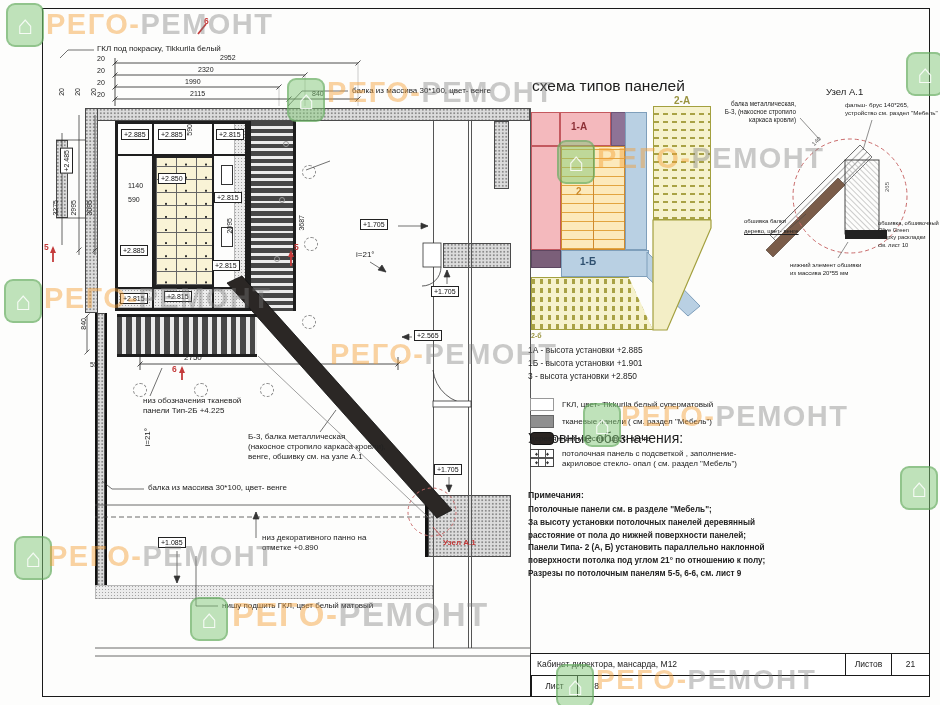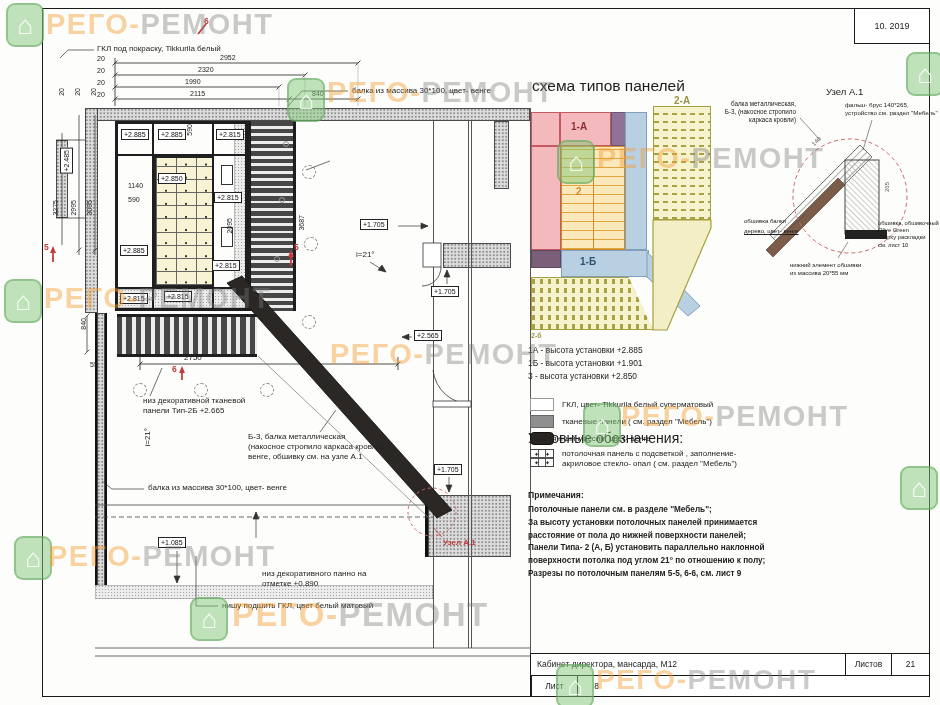--- a/index.html
+++ b/index.html
@@ -84,23 +84,20 @@
            border:2px solid rgba(88,158,84,0.45); border-radius:9px; z-index:50; pointer-events:none;
            display:flex; align-items:center; justify-content:center;
            color:rgba(255,255,255,0.85); font-size:26px; font-weight:bold; }
 </style>
 </head>
 <body>
 
 <div class="sheet">
 
   <div class="abs frame" style="left:42px;top:8px;width:888px;height:689px;"></div>
-  <div class="abs frame" style="left:854px;top:8px;width:76px;height:36px;display:flex;align-items:center;justify-content:center;font-size:9px;background:#fff;z-index:8;">
-      <span>10. 2019</span>
-    </div>
 
   <div class="wall" style="left:85px;top:108px;width:445px;height:13px;"></div>
   <div class="wall" style="left:85px;top:108px;width:13px;height:205px;"></div>
   <div class="wall" style="left:56px;top:140px;width:12px;height:78px;"></div>
   <div class="wall" style="left:95px;top:313px;width:12px;height:278px;border-left:2px solid #111;border-right:2px solid #111;"></div>
   <div class="wall" style="left:494px;top:121px;width:15px;height:68px;"></div>
   <div class="wall" style="left:443px;top:243px;width:68px;height:25px;"></div>
   <div class="wall" style="left:425px;top:495px;width:86px;height:62px;border-left:3px solid #111;"></div>
   <div class="wall-light" style="left:95px;top:585px;width:338px;height:14px;"></div>
   <div class="wall-light" style="left:234px;top:121px;width:14px;height:189px;"></div>
@@ -326,30 +323,30 @@
   <div class="t" style="left:184px;top:353px;">2750</div>
 
   <div class="t red" style="left:204px;top:16px;font-size:8.5px;">6</div>
   <div class="t red" style="left:44px;top:242px;font-size:8.5px;">5</div>
   <div class="t red" style="left:294px;top:242px;font-size:8.5px;">5</div>
   <div class="t red" style="left:172px;top:364px;font-size:8.5px;">6</div>
 
   <div class="t" style="left:356px;top:250px;">i=21°</div>
   <div class="t vert" style="left:143px;top:428px;">i=21°</div>
   <div class="t" style="left:143px;top:396px;">
-    <div>низ декоративной тканевой</div>
-    <div>панели Тип-2Б  +2.665</div>
+    <div>низ обозначения тканевой</div>
+    <div>панели Тип-2Б  +4.225</div>
   </div>
   <div class="t" style="left:248px;top:432px;">
     <div>Б-3, балка металлическая</div>
     <div>(накосное стропило каркаса кровли),</div>
     <div>венге, обшивку см. на узле А.1</div>
   </div>
   <div class="t" style="left:148px;top:483px;">балка из массива 30*100, цвет- венге</div>
-  <div class="t" style="left:262px;top:533px;margin-top:36px;">
+  <div class="t" style="left:262px;top:533px;">
     <div>низ декоративного панно на</div>
     <div>отметке +0.890</div>
   </div>
   <div class="t" style="left:222px;top:601px;">нишу подшить ГКЛ, цвет белый матовый</div>
   <div class="t red" style="left:443px;top:538px;font-size:8px;">Узел А.1</div>
 
   <div class="t" style="left:532px;top:76px;font-size:15.5px;color:#1c1c1c;">схема типов панелей</div>
   <div class="schlabel" style="left:571px;top:121px;color:#8d3036;">1-А</div>
   <div class="schlabel" style="left:576px;top:186px;color:#cc8a2a;">2</div>
   <div class="schlabel" style="left:580px;top:256px;color:#2f5070;">1-Б</div>
@@ -395,21 +392,21 @@
   <div class="t" style="left:530px;top:434px;">деревянный массив, цвет- венге</div>
   <div class="sw sw4" style="left:530px;top:449px;"></div>
   <div class="t" style="left:562px;top:449px;">
     <div>потолочная панель с подсветкой , заполнение-</div>
     <div>акриловое стекло- опал ( см. раздел "Мебель")</div>
   </div>
 
   <div class="t" style="left:528px;top:490px;font-size:8.6px;font-weight:bold;">Примечания:</div>
   <div class="t" style="left:528px;top:504px;font-size:8.2px;line-height:12.8px;font-weight:bold;">
     <div>Потолочные панели см. в разделе "Мебель";</div>
-    <div>За высоту установки потолочных панелей принимается</div>
+    <div>За высоту установки потолочных панелей деревянный</div>
     <div>расстояние от пола до  нижней поверхности панелей;</div>
     <div>Панели Типа- 2 (А, Б) установить параллельно наклонной</div>
     <div>поверхности потолка под углом 21° по отношению к полу;</div>
     <div>Разрезы по потолочным панелям 5-5, 6-6, см. лист 9</div>
   </div>
 
   <div class="tb" style="left:530px;top:653px;width:400px;height:44px;">
     <div class="tb-row">
       <div class="tb-cell tb-main">Кабинет директора, мансарда, М12</div>
       <div class="tb-cell tb-lab">Листов</div>

